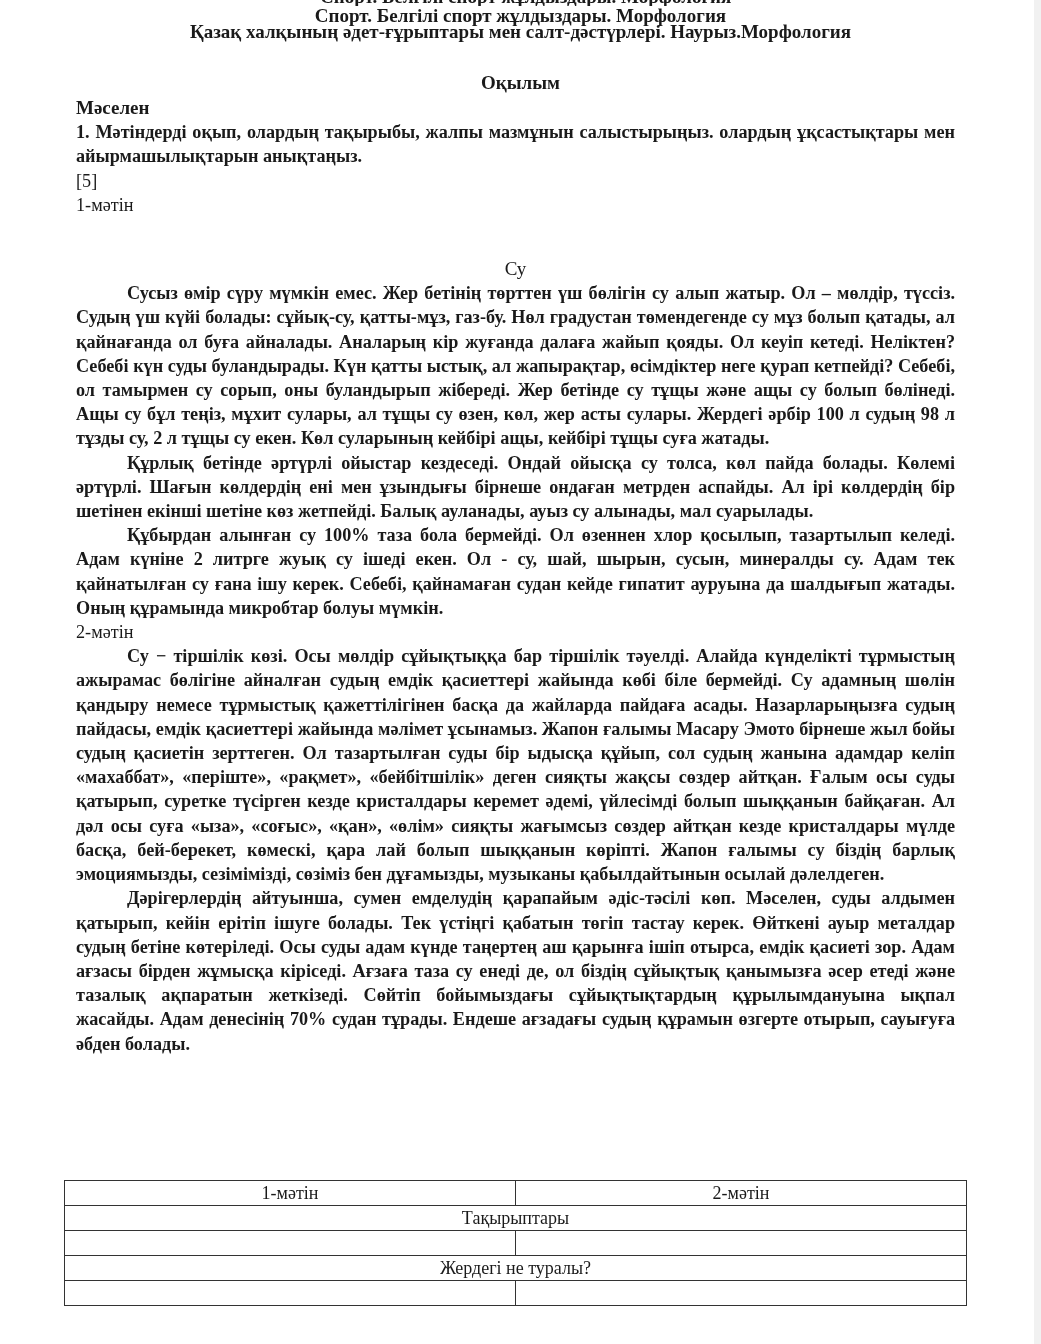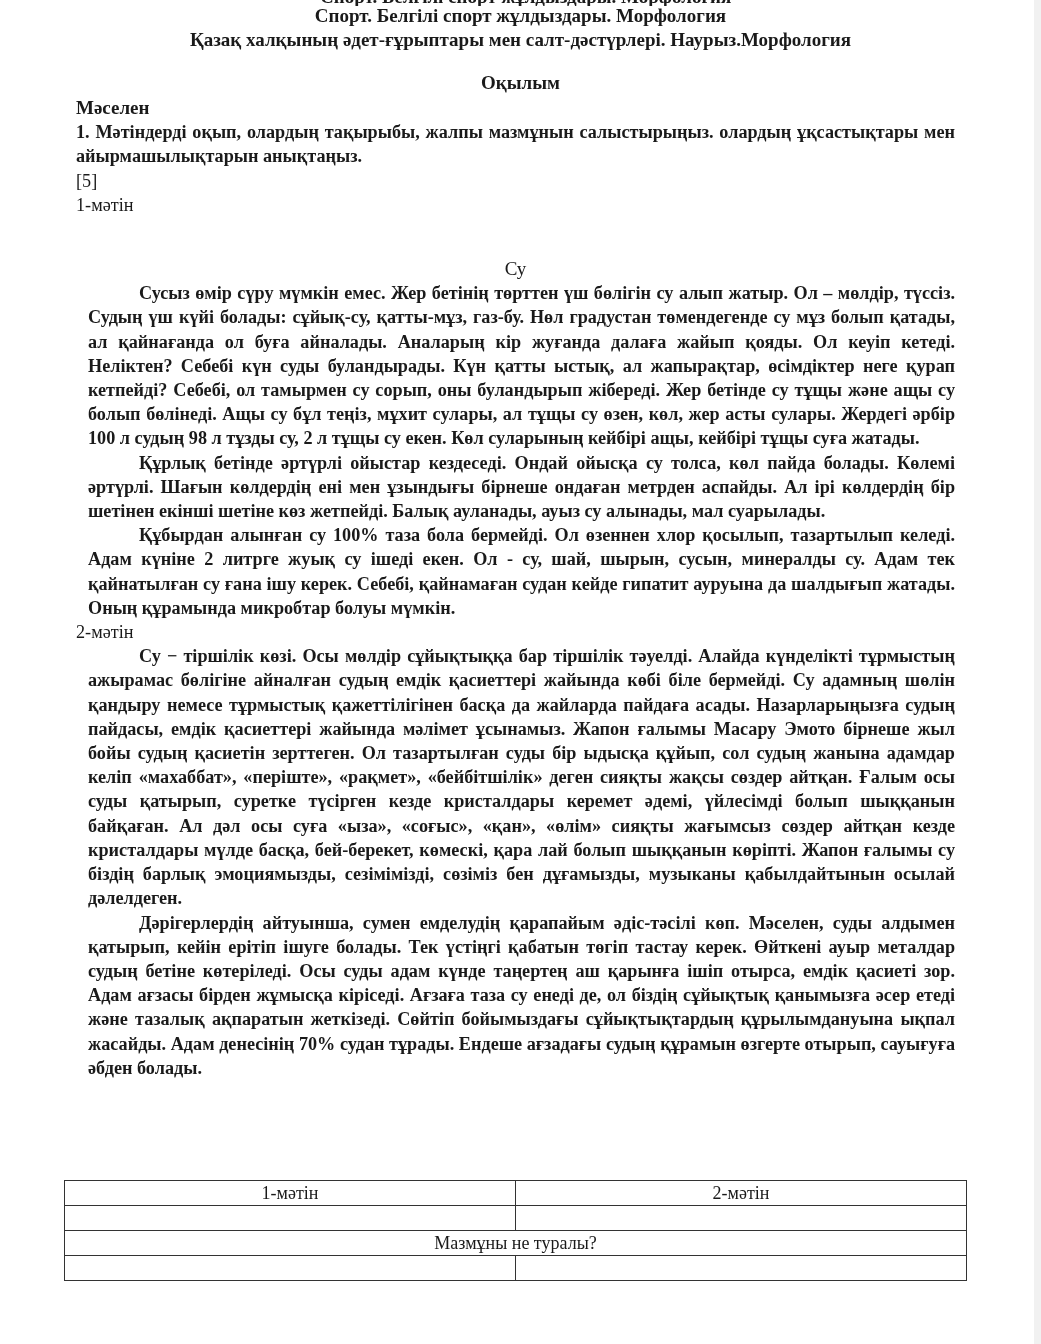--- a/index.html
+++ b/index.html
@@ -38,21 +38,21 @@
     .hdr {
       position: absolute;
       left: 0;
       width: 1041px;
       text-align: center;
       font-weight: bold;
       font-size: 19px;
       line-height: 24px;
     }
     .hdr.h1 { top: 4px; }
-    .hdr.h2 { top: 28px; }
+    .hdr.h2 { top: 20px; }
     .section-title {
       position: absolute;
       top: 72px;
       left: 0;
       width: 1041px;
       text-align: center;
       font-weight: bold;
       font-size: 19px;
     }
     .body-text {
@@ -65,21 +65,21 @@
     }
     .task-label {
       font-weight: bold;
       font-size: 19px;
     }
     .p {
       margin: 0;
       text-align: justify;
       font-weight: bold;
     }
-    .indent { text-indent: 51px; margin-left: 12px; }
+    .indent { text-indent: 51px; }
     .title-line {
       text-align: center;
       font-size: 19px;
       margin-top: 40px;
     }
     .answer-table {
       position: absolute;
       left: 64px;
       top: 1180px;
       width: 903px;
@@ -124,24 +124,27 @@
   <p class="p indent">Дәрігерлердің айтуынша, сумен емделудің қарапайым әдіс-тәсілі көп. Мәселен, суды алдымен қатырып, кейін ерітіп ішуге болады. Тек үстіңгі қабатын төгіп тастау керек. Өйткені ауыр металдар судың бетіне көтеріледі. Осы суды адам күнде таңертең аш қарынға ішіп отырса, емдік қасиеті зор. Адам ағзасы бірден жұмысқа кіріседі. Ағзаға таза су енеді де, ол біздің сұйықтық қанымызға әсер етеді және тазалық ақпаратын жеткізеді. Сөйтіп бойымыздағы сұйықтықтардың құрылымдануына ықпал жасайды. Адам денесінің 70% судан тұрады. Ендеше ағзадағы судың құрамын өзгерте отырып, сауығуға әбден болады.</p>
 </div>
 
 <table class="answer-table">
   <tbody>
       <tr>
     <td class="half">1-мәтін</td>
     <td class="half">2-мәтін</td>
   </tr>
   <tr>
+    <td colspan="2">Тақырыптары</td>
+  </tr>
+  <tr>
     <td class="half"></td>
     <td class="half"></td>
   </tr>
   <tr>
-    <td colspan="2">Мазмұны не туралы?</td>
+    <td colspan="2">Жердегі не туралы?</td>
   </tr>
   <tr>
     <td class="half"></td>
     <td class="half"></td>
   </tr>
 </tbody>
   </table>
 
 </body></html>

